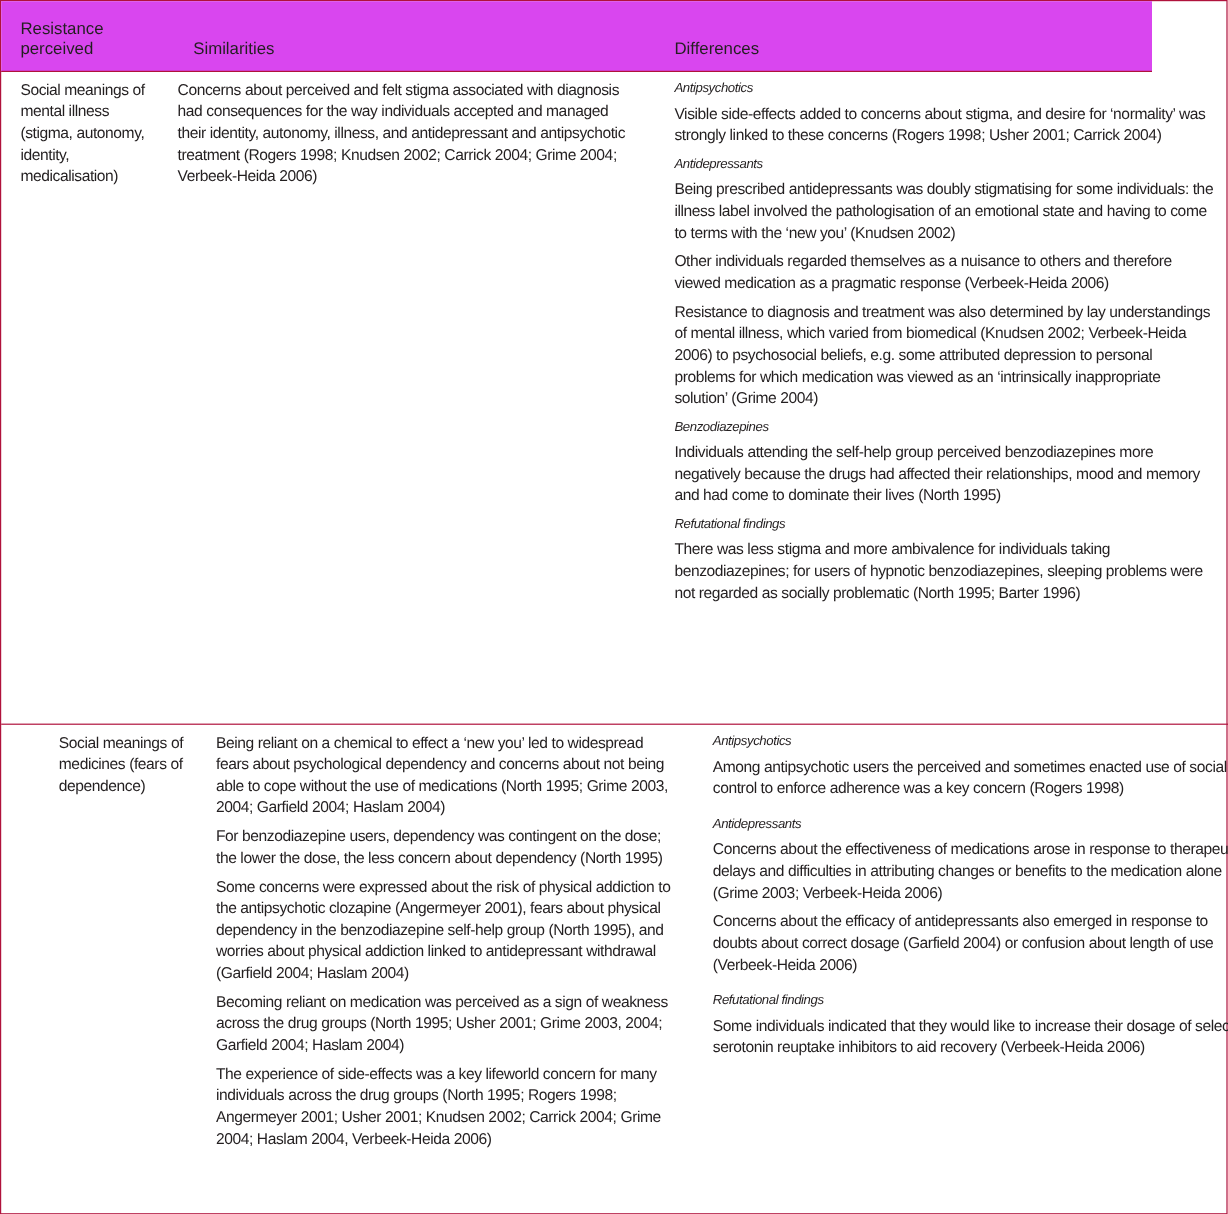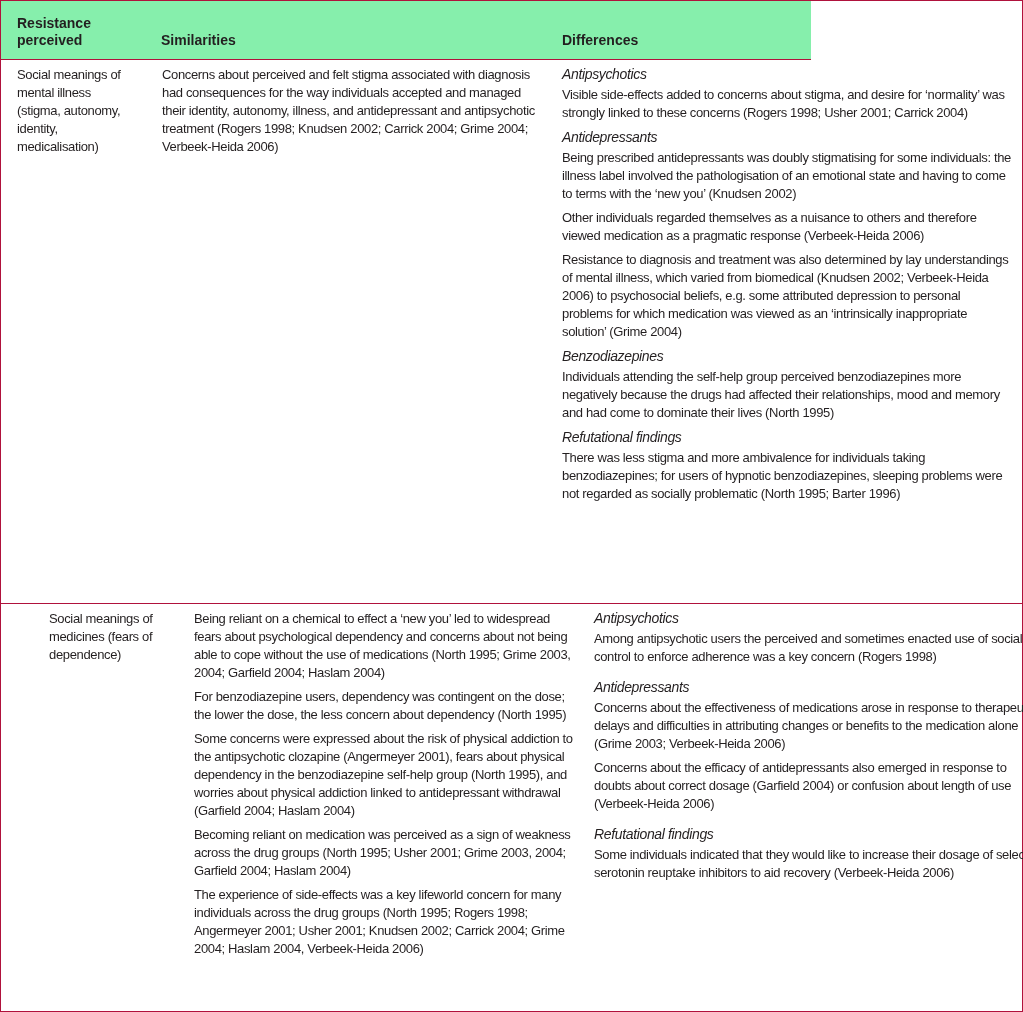--- a/index.html
+++ b/index.html
@@ -7,35 +7,35 @@
   .tbl {
     position: absolute; left: 0; top: 0;
     width: 1021px; height: 1010px;
     border: 1px solid #b0123c;
     font-family: "Liberation Sans", sans-serif;
     font-size: 13px; line-height: 18px; color: #231f20;
     letter-spacing: -0.35px;
     box-sizing: content-box;
   }
   .head {
-    position: absolute; left: 0; top: 0; width: 810px; height: 58px;
-    background: #86efac;
+    position: absolute; left: 0; top: 0; width: 959px; height: 58px;
+    background: #d946ef;
     border-bottom: 1px solid #b0123c;
-    font-weight: bold; font-size: 14px; line-height: 17px; letter-spacing: 0;
+    font-weight: normal; font-size: 14px; line-height: 17px; letter-spacing: 0;
   }
   .head .h { position: absolute; }
   .row { position: absolute; left: 0; width: 1021px; padding-left: 32px; }
   .row1 { top: 59px; height: 543px; border-bottom: 1px solid #b0123c; }
   .row2 { top: 603px; height: 407px; margin-left: 32px; }
   .col { position: absolute; top: 0; }
   .c1 { left: 16px; width: 128px; }
-  .c2 { left: 161px; width: 380px; }
+  .c2 { left: 147px; width: 380px; }
   .c3 { left: 561px; width: 452px; }
   .p { margin: 0 0 6px 0; }
-  .sub { font-style: italic; font-size: 14px; margin: 0 0 3px 0; }
+  .sub { font-style: italic; font-size: 11px; margin: 0 0 3px 0; }
 </style>
 </head>
 <body>
 
 <div class="tbl">
   <div class="head">
     <div class="h" style="left:16px; top:14px; width:120px;">
       <span>Resistance</span><br>
       <span>perceived</span>
     </div>

